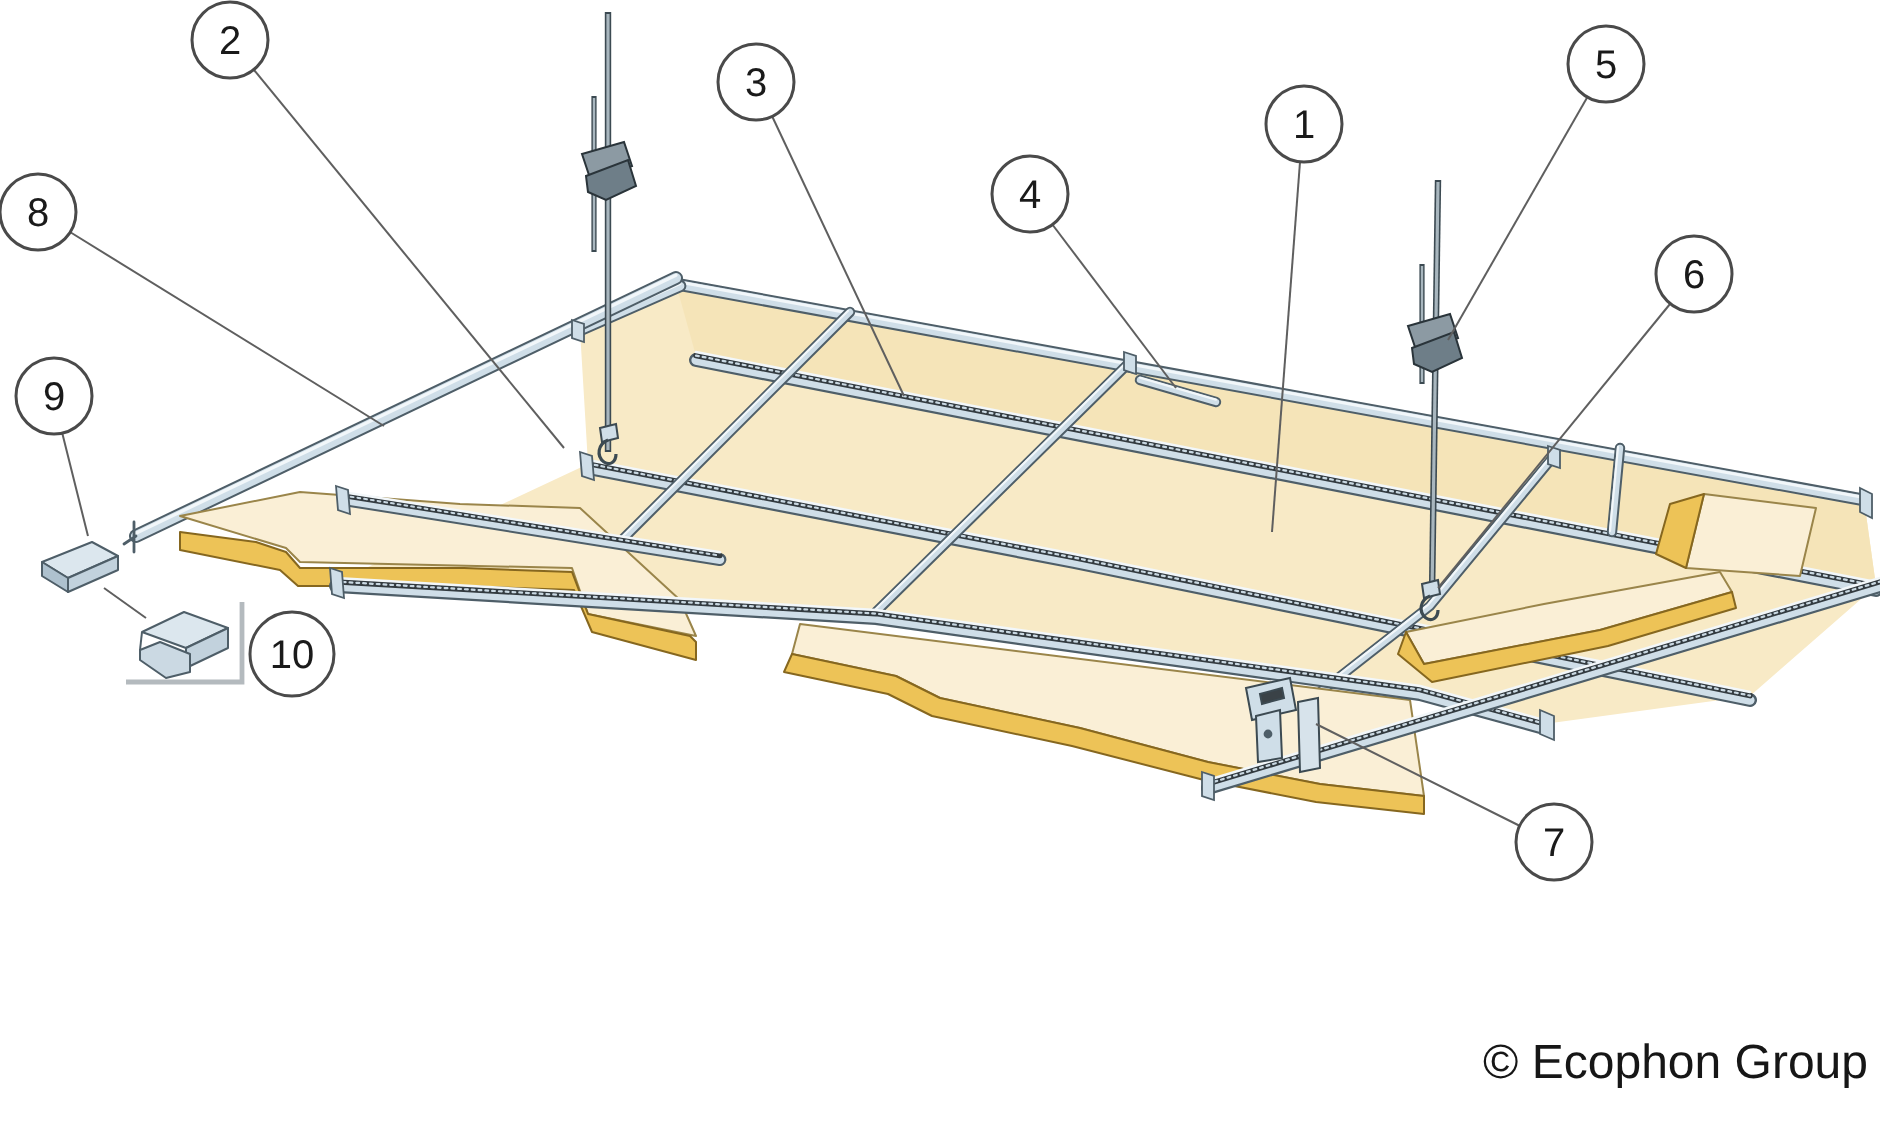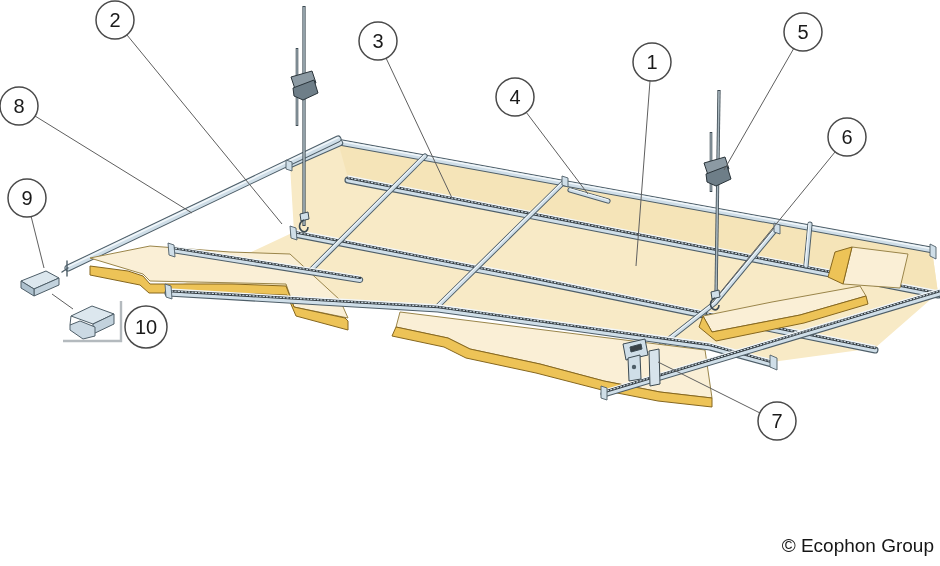--- a/index.html
+++ b/index.html
@@ -1,20 +1,20 @@
 <!DOCTYPE html>
 <html><head>
 <meta charset="utf-8">
 <style>
   html,body{margin:0;padding:0;background:#fff;}
   .stage{position:relative;width:940px;height:566px;background:#ffffff;overflow:hidden;
          font-family:"Liberation Sans", sans-serif;}
   .stage svg{position:absolute;left:0;top:0;}
   .callout-num{font-family:"Liberation Sans", sans-serif;font-size:20px;fill:#1a1a1a;}
-  .copyright{position:absolute;right:6px;top:535px;font-size:19px;color:#161616;
+  .copyright{position:absolute;right:6px;top:518px;font-size:24px;color:#161616;
              font-family:"Liberation Sans", sans-serif;}
   .profile{stroke-linecap:round;stroke-linejoin:round;fill:none;}
 </style>
 </head>
 <body>
 
 <div class="stage">
 <svg width="940" height="566" viewBox="0 0 940 566" xmlns="http://www.w3.org/2000/svg">
 
   <defs>

